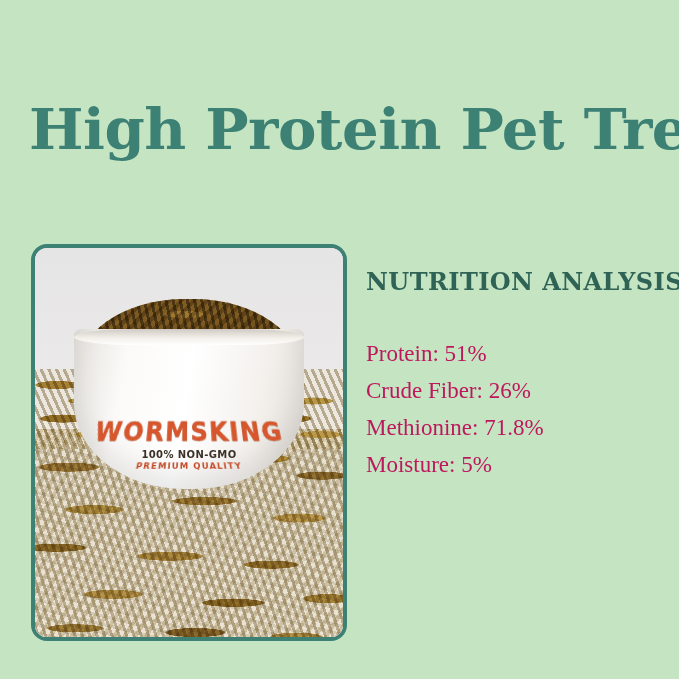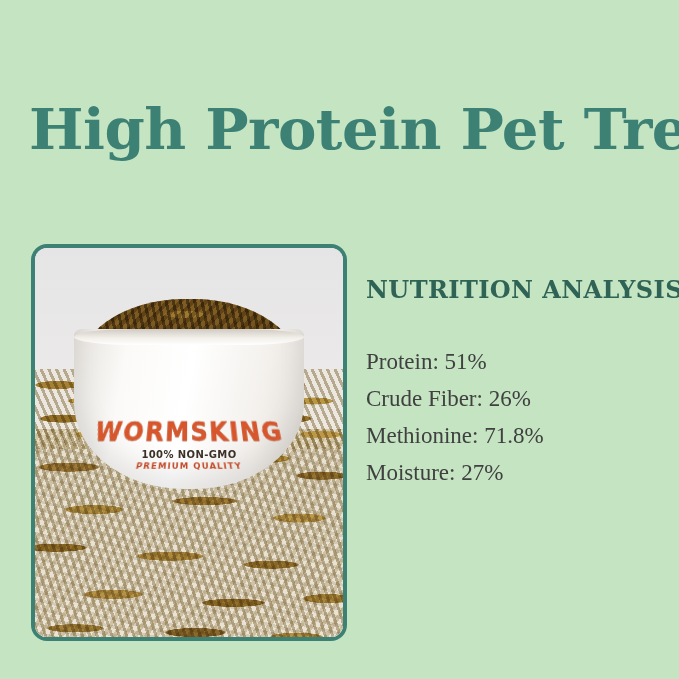--- a/index.html
+++ b/index.html
@@ -210,42 +210,42 @@
     background:
       repeating-linear-gradient(78deg, rgba(60,43,14,0.55) 0 3px, rgba(206,176,112,0.22) 3px 7px),
       repeating-linear-gradient(-46deg, rgba(84,62,22,0.45) 0 4px, rgba(222,196,136,0.18) 4px 9px);
     mix-blend-mode: multiply;
   }
 
   
   .nutrition {
     position: absolute;
     left: 366px;
-    top: 278px;
+    top: 270px;
     width: 300px;
   }
   .nutrition-heading {
     font-family: "DejaVu Serif", "Liberation Serif", serif;
     font-size: 24px;
     font-weight: 700;
     color: #2f6355;
     letter-spacing: 0.4px;
     line-height: 1;
     white-space: nowrap;
     margin: 0 0 48px 0;
   }
   .nutrition-list {
     list-style: none;
     margin: 0;
     padding: 0;
   }
   .nutrition-list li {
     font-family: "Liberation Serif", serif;
     font-size: 23px;
-    color: #404040;
+    color: #be185d;
     line-height: 1;
     margin-bottom: 14px;
     white-space: nowrap;
   }
 </style>
 </head>
 <body>
 
 <div id="page">
 
@@ -271,17 +271,17 @@
 
     </div>
   </div>
 
   <div class="nutrition">
     <div class="nutrition-heading">NUTRITION ANALYSIS</div>
     <ul class="nutrition-list">
       <li>Protein: 51%</li>
       <li>Crude Fiber: 26%</li>
       <li>Methionine: 71.8%</li>
-      <li>Moisture: 27%</li>
+      <li>Moisture: 5%</li>
     </ul>
   </div>
 
 </div>
 
 </body></html>

